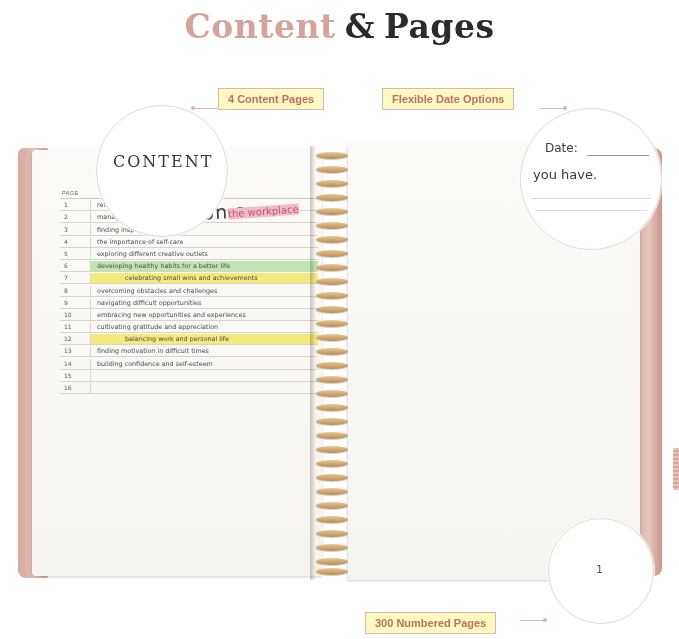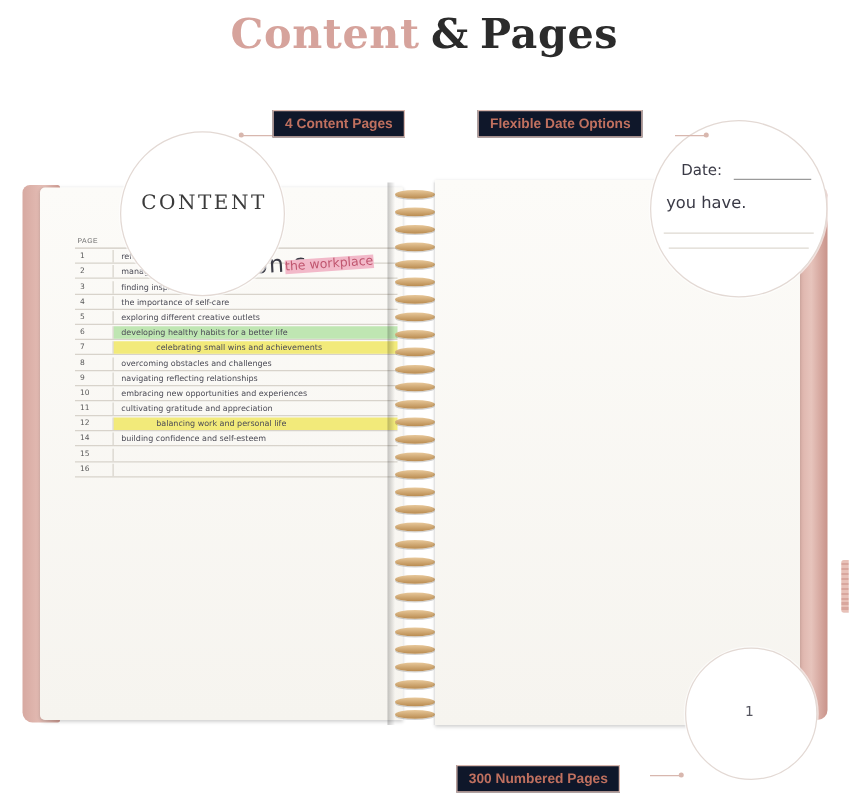--- a/index.html
+++ b/index.html
@@ -45,31 +45,31 @@
   .hl-p{background:#f2b9c9;}
 
   
   .big-write{position:absolute;left:116px;top:52px;font-family:"DejaVu Sans",sans-serif;font-size:19px;color:#3b3b46;transform:rotate(-3deg);letter-spacing:1px;}
   .big-write2{position:absolute;left:196px;top:56px;font-family:"DejaVu Sans",sans-serif;font-size:10px;color:#c0566f;transform:rotate(-4deg);}
 
   
   .circle{position:absolute;border-radius:50%;background:#ffffff;border:1px solid #e3d9d4;box-shadow:0 0 0 1px rgba(255,255,255,.6);}
   .c-content{left:96px;top:105px;width:130px;height:130px;}
   .c-content .cw{position:absolute;left:16px;top:46px;font-family:"DejaVu Serif",serif;font-size:16px;letter-spacing:2px;color:#3a3a3a;}
-  .c-date{left:520px;top:96px;width:140px;height:140px;}
+  .c-date{left:520px;top:108px;width:140px;height:140px;}
   .c-date .dw{position:absolute;left:24px;top:32px;font-family:"DejaVu Sans",sans-serif;font-size:12px;color:#3a3a46;}
   .c-date .dline{position:absolute;left:66px;top:46px;width:62px;border-bottom:1px solid #9a9a9a;}
   .c-date .dw2{position:absolute;left:12px;top:58px;font-family:"DejaVu Sans",sans-serif;font-size:13px;color:#3a3a46;}
   .c-date .drow{position:absolute;left:10px;top:80px;width:120px;height:9px;border-bottom:1px solid #ded9d1;}
   .c-date .drow2{position:absolute;left:14px;top:92px;width:112px;height:9px;border-bottom:1px solid #ded9d1;}
   .c-page{left:548px;top:518px;width:104px;height:104px;}
   .c-page .pn{position:absolute;left:47px;top:44px;font-family:"DejaVu Sans",sans-serif;font-size:11px;color:#55555f;}
 
   
-  .label{position:absolute;border:1px solid #d8b7ae;background:#0f172a;color:#c0705f;
+  .label{position:absolute;border:1px solid #d8b7ae;background:#fef9c3;color:#c0705f;
      font-family:"Liberation Sans",sans-serif;font-weight:bold;font-size:11px;
      padding:4px 9px;white-space:nowrap;}
   .lbl-content{left:218px;top:88px;}
   .lbl-date{left:382px;top:88px;text-align:right;}
   .lbl-pages{left:365px;top:612px;}
 
   .conn{position:absolute;background:#d8b7ae;}
 
   
   .elastic{position:absolute;left:655px;top:310px;width:16px;height:42px;
@@ -120,33 +120,37 @@
         <div class="ct-row">
             <div class="ct-num">7</div>
             <div class="ct-txt hl-y">celebrating small wins and achievements</div>
           </div>
         <div class="ct-row">
             <div class="ct-num">8</div>
             <div class="ct-txt">overcoming obstacles and challenges</div>
           </div>
         <div class="ct-row">
             <div class="ct-num">9</div>
-            <div class="ct-txt">navigating reflecting relationships</div>
+            <div class="ct-txt">navigating difficult opportunities</div>
           </div>
         <div class="ct-row">
             <div class="ct-num">10</div>
             <div class="ct-txt">embracing new opportunities and experiences</div>
           </div>
         <div class="ct-row">
             <div class="ct-num">11</div>
             <div class="ct-txt">cultivating gratitude and appreciation</div>
           </div>
         <div class="ct-row">
             <div class="ct-num">12</div>
             <div class="ct-txt hl-y">balancing work and personal life</div>
+          </div>
+        <div class="ct-row">
+            <div class="ct-num">13</div>
+            <div class="ct-txt">finding motivation in difficult times</div>
           </div>
         <div class="ct-row">
             <div class="ct-num">14</div>
             <div class="ct-txt">building confidence and self-esteem</div>
           </div>
         <div class="ct-row">
             <div class="ct-num">15</div>
             <div class="ct-txt"></div>
           </div>
         <div class="ct-row">

